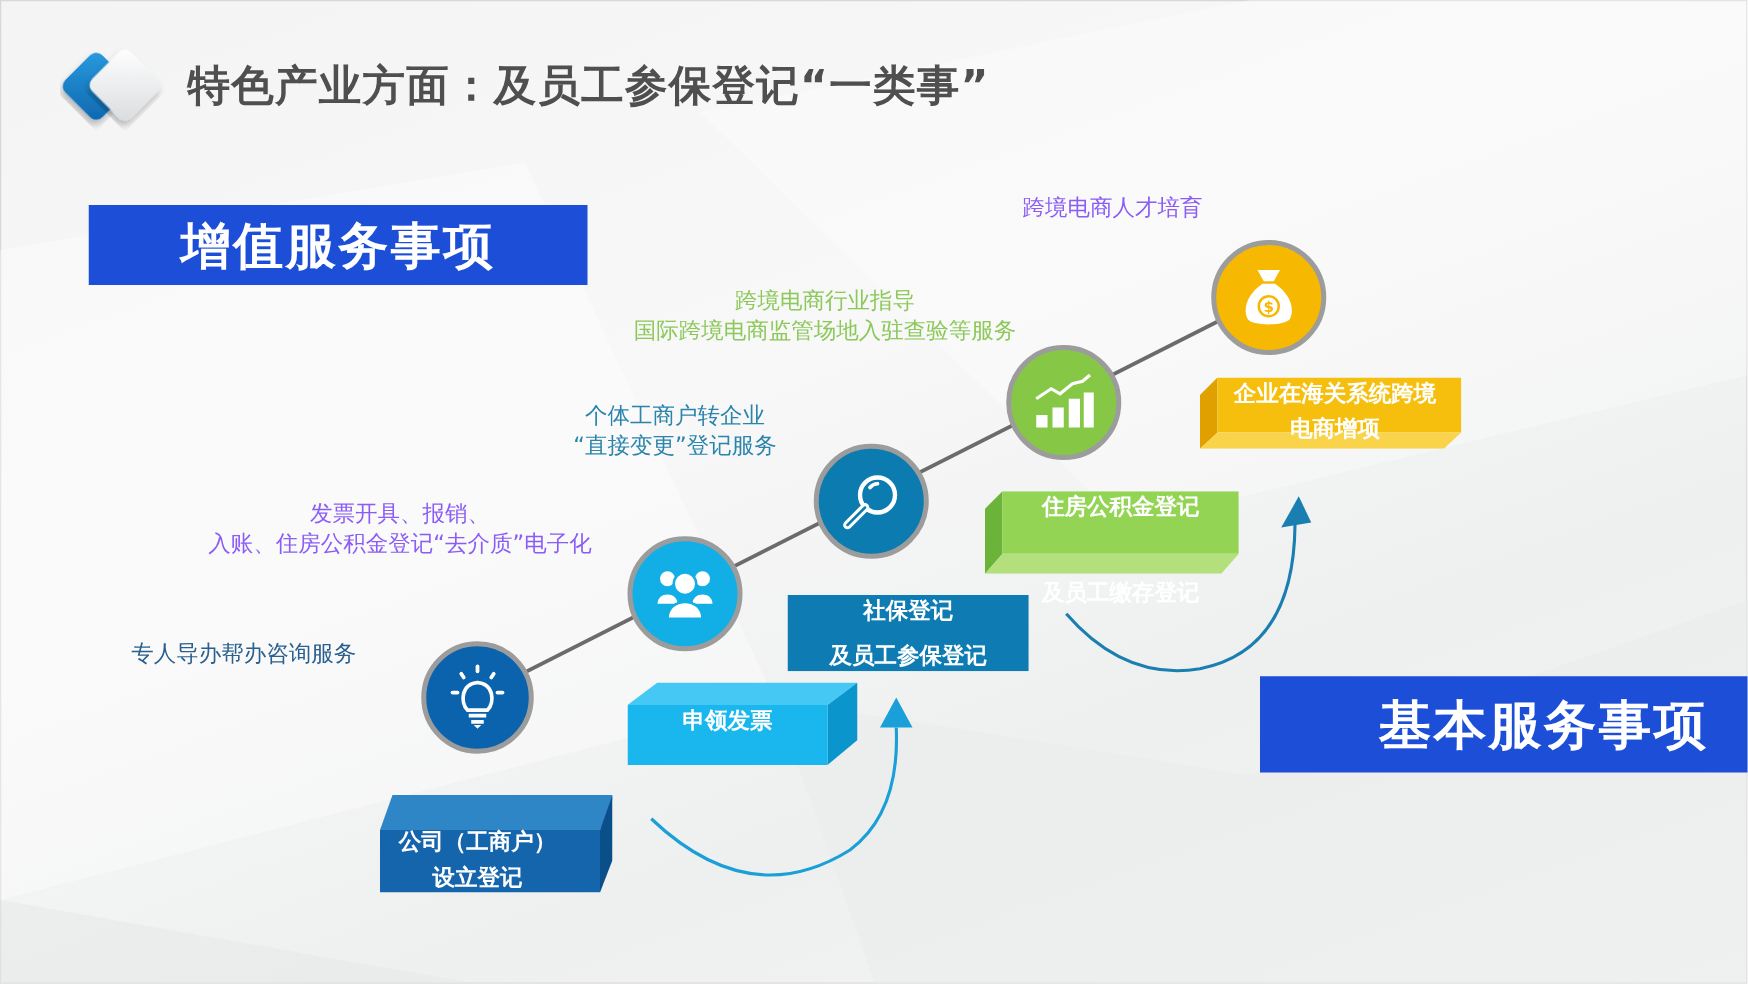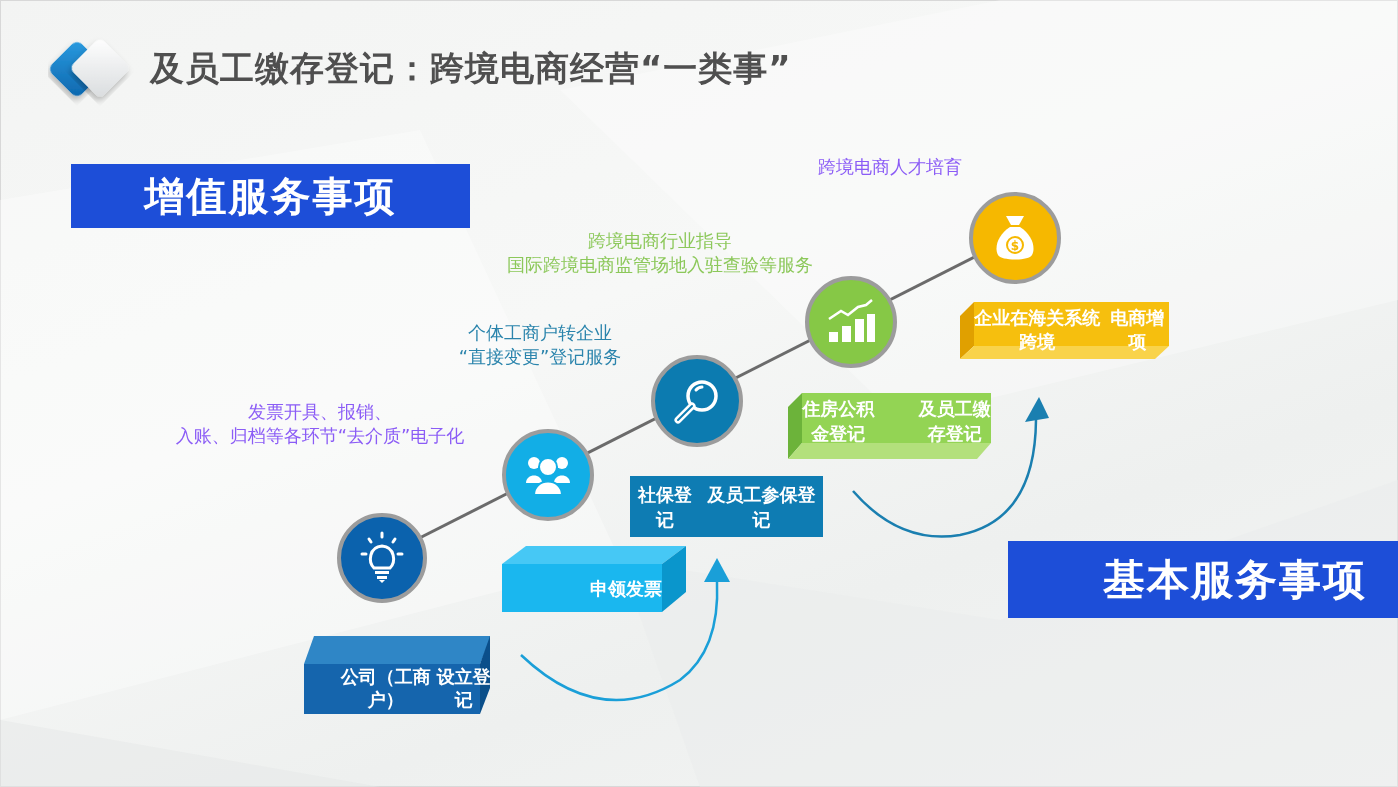--- a/index.html
+++ b/index.html
@@ -13,21 +13,21 @@
   .title-logo { position: absolute; left: 48px; top: 36px; width: 90px; height: 70px; }
   .title-text { position: absolute; left: 150px; top: 46px; font-size: 34px; font-weight: bold; color: #4f4f4f; letter-spacing: 1px; white-space: nowrap; }
   .banner { position: absolute; background: #1d4ed8; color: #fff; font-weight: bold; display: flex; align-items: center; justify-content: center; letter-spacing: 2px; }
   .banner-value { left: 71px; top: 164px; width: 399px; height: 64px; font-size: 40px; }
   .banner-basic { left: 1008px; top: 541px; width: 454px; height: 77px; font-size: 42px; }
   .desc { position: absolute; text-align: center; font-size: 18px; line-height: 24px; white-space: nowrap; }
   .desc div { white-space: nowrap; }
   .step-line { position: absolute; left: 0; top: 0; }
   .circle { position: absolute; border-radius: 50%; border: 4px solid #9c9c9c; box-sizing: border-box; display: flex; align-items: center; justify-content: center; }
   .box { position: absolute; }
-  .box .face { position: absolute; color: #fff; font-weight: bold; text-align: center; display: flex; flex-direction: row; align-items: center; justify-content: flex-end; line-height: 25px; }
+  .box .face { position: absolute; color: #fff; font-weight: bold; text-align: center; display: flex; flex-direction: column; align-items: center; justify-content: space-between; line-height: 25px; }
   .arrow-svg { position: absolute; left: 0; top: 0; pointer-events: none; }
 </style>
 </head>
 <body>
 
 <div class="slide-border"></div>
 
 <svg class="bg-facet" width="1398" height="787" style="left:0;top:0;">
   <polygon points="0,200 420,130 620,560 0,720" fill="#ffffff" opacity="0.35"></polygon>
   <polygon points="560,90 1000,0 1398,0 1398,300 900,420" fill="#ffffff" opacity="0.3"></polygon>
@@ -45,34 +45,35 @@
       <stop offset="0" stop-color="#ffffff"></stop>
         <stop offset="1" stop-color="#d9dcde"></stop>
     </linearGradient>
     <filter id="sh">
         <feDropShadow dx="2" dy="4" stdDeviation="3" flood-color="#000" flood-opacity="0.25"></feDropShadow>
       </filter>
   </defs>
   <rect x="8" y="12" width="42" height="42" rx="7" transform="rotate(45 29 33)" fill="url(#lgBlue)" filter="url(#sh)"></rect>
   <rect x="30" y="10" width="44" height="44" rx="7" transform="rotate(45 52 32)" fill="url(#lgWhite)" filter="url(#sh)"></rect>
 </svg>
-<div class="title-text">及员工缴存登记：跨境电商经营“一类事”</div>
+<div class="title-text">特色产业方面：及员工参保登记“一类事”</div>
 
 <div class="banner banner-value">增值服务事项</div>
 <div class="banner banner-basic">基本服务事项</div>
 
 <svg class="step-line" width="1398" height="787">
   <line x1="382" y1="557" x2="1014" y2="237" stroke="#6b6b6b" stroke-width="3"></line>
 </svg>
 
 <div class="desc" style="left:70px;top:512px;width:250px;color:#2a5f8e;">
+  <div>专人导办帮办咨询服务</div>
 </div>
 <div class="desc" style="left:130px;top:400px;width:380px;color:#8b5cf6;">
   <div>发票开具、报销、</div>
-  <div>入账、归档等各环节“去介质”电子化</div>
+  <div>入账、住房公积金登记“去介质”电子化</div>
 </div>
 <div class="desc" style="left:430px;top:321px;width:220px;color:#2a84ac;">
   <div>个体工商户转企业</div>
   <div>“直接变更”登记服务</div>
 </div>
 <div class="desc" style="left:470px;top:229px;width:380px;color:#8cc85a;">
   <div>跨境电商行业指导</div>
   <div>国际跨境电商监管场地入驻查验等服务</div>
 </div>
 <div class="desc" style="left:795px;top:155px;width:190px;color:#8b5cf6;">
@@ -129,21 +130,21 @@
     <text x="23" y="36.5" font-size="12" font-family="DejaVu Sans, sans-serif" text-anchor="middle" fill="#f6b800" font-weight="bold">$</text>
   </svg>
 </div>
 
 <div class="box" style="left:304px;top:636px;width:186px;height:78px;">
   <svg width="186" height="78" style="position:absolute;left:0;top:0;">
     <polygon points="10,0 186,0 186,4 176,28 0,28" fill="#2f86c6"></polygon>
     <polygon points="186,0 186,52 176,78 176,28" fill="#0b4f8a"></polygon>
     <rect x="0" y="28" width="176" height="50" fill="#1565ad"></rect>
   </svg>
-  <div class="face" style="left:0;top:26px;width:156px;height:52px;font-size:18px;line-height:23px;padding-left:32px;">
+  <div class="face" style="left:0;top:26px;width:156px;height:52px;font-size:18px;line-height:23px;">
     <div>公司（工商户）</div>
     <div>设立登记</div>
   </div>
 </div>
 
 <div class="box" style="left:470px;top:546px;width:184px;height:66px;margin-left:32px;">
   <svg width="184" height="66" style="position:absolute;left:0;top:0;">
     <polygon points="0,18 24,0 184,0 160,18" fill="#46c8f5"></polygon>
     <polygon points="160,18 184,0 184,46 160,66" fill="#0a96cc"></polygon>
     <rect x="0" y="18" width="160" height="48" fill="#1ab7ef"></rect>

